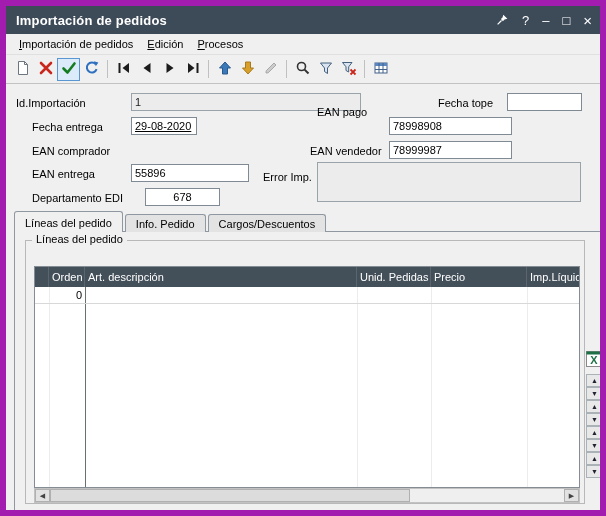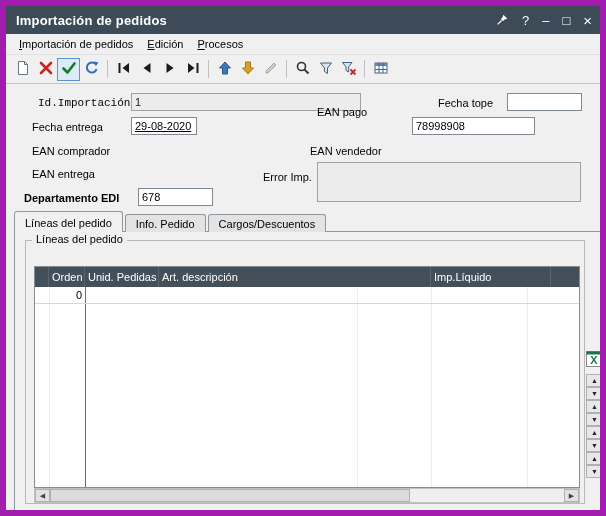--- a/index.html
+++ b/index.html
@@ -179,61 +179,64 @@
     <span class="tool-sep"></span>
     <span class="tool-btn">
         <span><svg width="16" height="16" viewBox="0 0 16 16">
             <rect x="2" y="3" width="12" height="10" fill="#fff" stroke="#44618c"></rect>
             <rect x="2" y="3" width="12" height="3" fill="#5b87c0"></rect>
             <path d="M6 3v10 M10 3v10 M2 9.5h12" stroke="#44618c"></path>
           </svg></span>
       </span>
   </div>
 
-  <span class="lbl" style="left:32px; top:91px;font-family:Liberation Mono, monospace;">Id.Importación</span>
+  <span class="lbl" style="left:10px; top:91px;">Id.Importación</span>
   <input class="fld gray" style="left: 125px; top: 87px; width: 230px;" value="1">
 
   <span class="lbl" style="left:432px; top:91px;text-align:center;">Fecha tope</span>
   <input class="fld" style="left: 501px; top: 87px; width: 75px;" value="">
 
   <span class="lbl" style="left:26px; top:115px;">Fecha entrega</span>
   <input class="fld" style="left: 125px; top: 111px; width: 66px; text-decoration: underline;" value="29-08-2020">
 
   <span class="lbl" style="left:311px; top:100px;">EAN pago</span>
-  <input class="fld" style="left: 383px; top: 111px; width: 123px; margin-left: 23px;" value="78998908">
+  <input class="fld" style="left: 383px; top: 111px; width: 123px;" value="78998908">
 
   <span class="lbl" style="left:26px; top:139px;">EAN comprador</span>
 
   <span class="lbl" style="left:304px; top:139px;">EAN vendedor</span>
+  <input class="fld" style="left: 383px; top: 135px; width: 123px;" value="78999987">
 
   <span class="lbl" style="left:26px; top:162px;">EAN entrega</span>
+  <input class="fld" style="left: 125px; top: 158px; width: 118px;" value="55896">
 
   <span class="lbl" style="left:257px; top:165px;">Error Imp.</span>
   <div class="bigfld" style="left:311px; top:156px; width:264px; height:40px;"></div>
 
-  <span class="lbl" style="left:18px; top:186px;font-weight:bold;">Departamento EDI</span>
-  <input class="fld" style="left: 132px; top: 182px; width: 75px;" value="678">
+  <span class="lbl" style="left:26px; top:186px;">Departamento EDI</span>
+  <input class="fld" style="left: 139px; top: 182px; width: 75px; text-align: center;" value="678">
 
   <div class="tabs">
     <span class="tab active">Líneas del pedido</span>
     <span class="tab">Info. Pedido</span>
     <span class="tab">Cargos/Descuentos</span>
   </div>
 
   <div class="panel">
 
     <div class="groupbox">
       <span class="group-caption">Líneas del pedido</span>
 
       <div class="grid">
         <div class="grid-header">
           <span class="gh-cell w14"></span>
           <span class="gh-cell w36">Orden</span>
+          <span class="gh-cell w272">Art. descripción</span>
           <span class="gh-cell w74">Unid. Pedidas</span>
-          <span class="gh-cell w272">Art. descripción</span>
+          <span class="gh-cell w96">Precio</span>
           <span class="gh-cell w120">Imp.Líquido</span>
         </div>
         <div class="grid-body">
           <div class="vline" style="left:14px;"></div>
           <div class="vline dark" style="left:50px;"></div>
           <div class="vline" style="left:322px;"></div>
           <div class="vline" style="left:396px;"></div>
           <div class="vline" style="left:492px;"></div>
           <div class="grid-row">
             <span class="gr-cell w14"></span>

